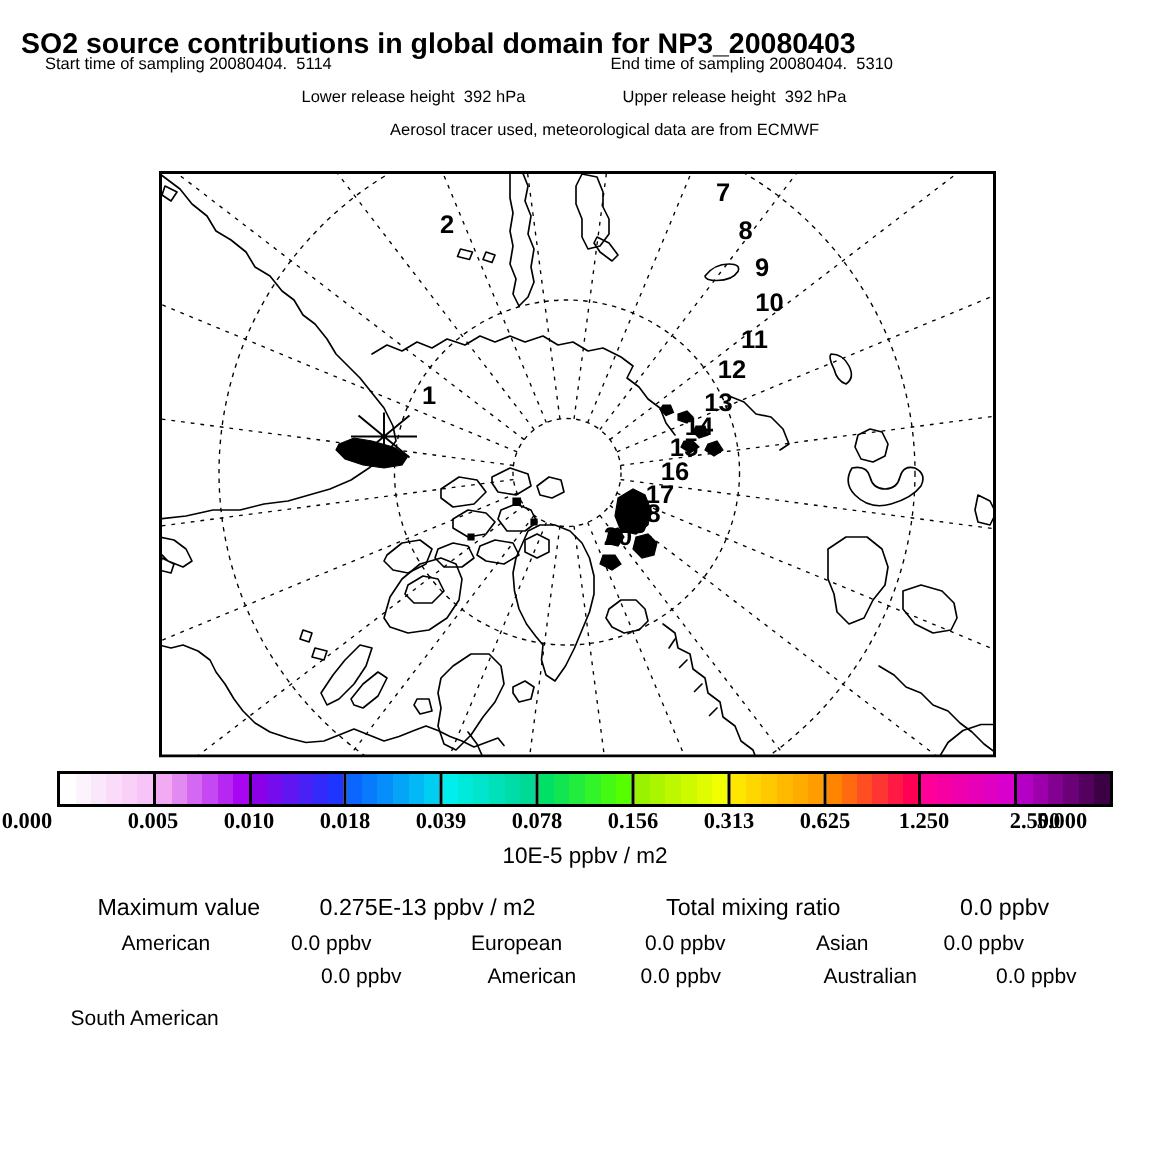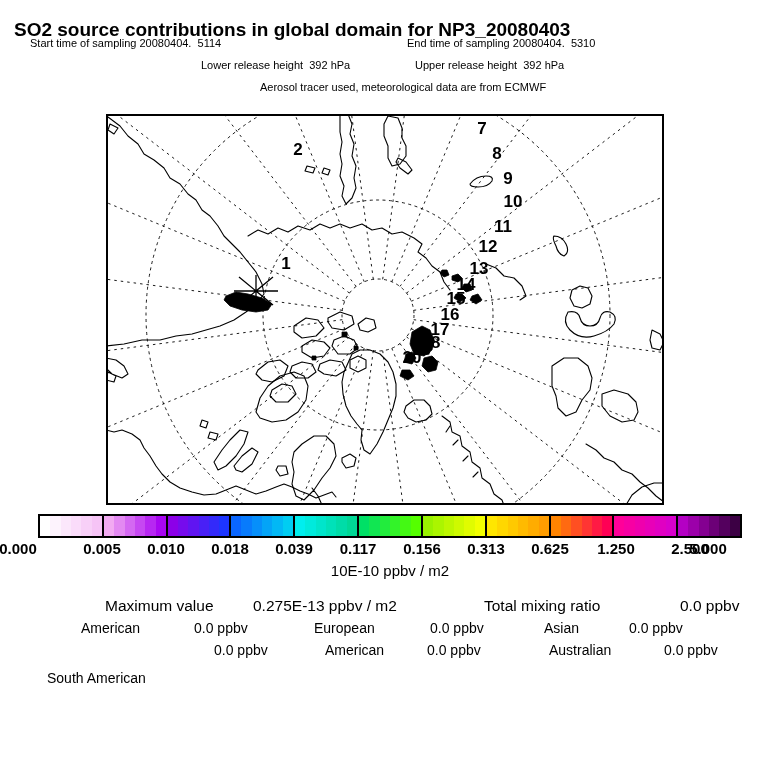--- a/index.html
+++ b/index.html
@@ -1,23 +1,23 @@
 <!DOCTYPE html>
 <html><head>
 <meta charset="utf-8">
 <style>
   html,body{margin:0;padding:0;background:#fff;}
   body{width:768px;height:768px;position:relative;overflow:hidden;
        font-family:"Liberation Sans",sans-serif;color:#000;}
   .abs{position:absolute;white-space:pre;}
   .title{font-size:19px;font-weight:bold;}
   .hline{font-size:11px;}
-  .tick{font-size:15px;font-weight:bold;transform:translateX(-50%);}
+  .tick{font-size:15px;font-weight:bold;transform:translateX(-50%);font-family:Liberation Serif, serif;}
   .units{font-size:15px;transform:translateX(-50%);}
-  .f1{font-size:15.5px;margin-left:40px;}
+  .f1{font-size:15.5px;}
   .f2{font-size:14px;}
   #colorbar{position:absolute;left:38px;top:514px;width:704px;height:24px;
             box-sizing:border-box;border:2px solid #000;display:flex;}
   #colorbar .cell{flex:1 1 0;border-left:2px solid #000;}
   #colorbar .cell:first-child{border-left:none;}
   #map-svg{position:absolute;left:106px;top:114px;}
   .coast{fill:none;stroke:#000;stroke-width:1.1;stroke-linejoin:round;stroke-linecap:round;}
   .landfill{fill:#000;stroke:#000;stroke-width:0.8;}
   .grat{fill:none;stroke:#000;stroke-width:0.9;}
   .trajnum{font-family:"Liberation Sans",sans-serif;font-size:17px;font-weight:bold;
@@ -153,29 +153,29 @@
     <div class="cell" style="background: linear-gradient(90deg, rgb(255, 132, 0) 0%, rgb(255, 132, 0) 16.67%, rgb(255, 106, 17) 16.67%, rgb(255, 106, 17) 33.33%, rgb(255, 79, 34) 33.33%, rgb(255, 79, 34) 50%, rgb(255, 53, 51) 50%, rgb(255, 53, 51) 66.67%, rgb(255, 26, 68) 66.67%, rgb(255, 26, 68) 83.33%, rgb(255, 0, 85) 83.33%, rgb(255, 0, 85) 100%);"></div>
     <div class="cell" style="background: linear-gradient(90deg, rgb(255, 0, 153) 0%, rgb(255, 0, 153) 16.67%, rgb(247, 0, 163) 16.67%, rgb(247, 0, 163) 33.33%, rgb(239, 0, 173) 33.33%, rgb(239, 0, 173) 50%, rgb(232, 0, 184) 50%, rgb(232, 0, 184) 66.67%, rgb(224, 0, 194) 66.67%, rgb(224, 0, 194) 83.33%, rgb(216, 0, 204) 83.33%, rgb(216, 0, 204) 100%);"></div>
     <div class="cell" style="background: linear-gradient(90deg, rgb(180, 0, 196) 0%, rgb(180, 0, 196) 16.67%, rgb(156, 0, 170) 16.67%, rgb(156, 0, 170) 33.33%, rgb(132, 0, 145) 33.33%, rgb(132, 0, 145) 50%, rgb(108, 0, 119) 50%, rgb(108, 0, 119) 66.67%, rgb(84, 0, 94) 66.67%, rgb(84, 0, 94) 83.33%, rgb(60, 0, 68) 83.33%, rgb(60, 0, 68) 100%);"></div>
   </div>
 <div id="colorbar-ticks">
     <div class="abs tick" style="left: 18px; top: 540px;">0.000</div>
     <div class="abs tick" style="left: 102px; top: 540px;">0.005</div>
     <div class="abs tick" style="left: 166px; top: 540px;">0.010</div>
     <div class="abs tick" style="left: 230px; top: 540px;">0.018</div>
     <div class="abs tick" style="left: 294px; top: 540px;">0.039</div>
-    <div class="abs tick" style="left: 358px; top: 540px;">0.117</div>
+    <div class="abs tick" style="left: 358px; top: 540px;">0.078</div>
     <div class="abs tick" style="left: 422px; top: 540px;">0.156</div>
     <div class="abs tick" style="left: 486px; top: 540px;">0.313</div>
     <div class="abs tick" style="left: 550px; top: 540px;">0.625</div>
     <div class="abs tick" style="left: 616px; top: 540px;">1.250</div>
     <div class="abs tick" style="left: 690px; top: 540px;">2.500</div>
     <div class="abs tick" style="left: 708px; top: 540px;">5.000</div>
   </div>
-<div class="abs units" style="left:390px;top:562px;">10E-10 ppbv / m2</div>
+<div class="abs units" style="left:390px;top:562px;">10E-5 ppbv / m2</div>
 
 <div class="abs f1" style="left:65px;top:597px;">Maximum value</div>
 <div class="abs f1" style="left:213px;top:597px;">0.275E-13 ppbv / m2</div>
 <div class="abs f1" style="left:444px;top:597px;">Total mixing ratio</div>
 <div class="abs f1" style="left:640px;top:597px;">0.0 ppbv</div>
 
 <div class="abs f2" style="left:81px;top:620px;">American</div>
 <div class="abs f2" style="left:194px;top:620px;">0.0 ppbv</div>
 <div class="abs f2" style="left:314px;top:620px;">European</div>
 <div class="abs f2" style="left:430px;top:620px;">0.0 ppbv</div>

